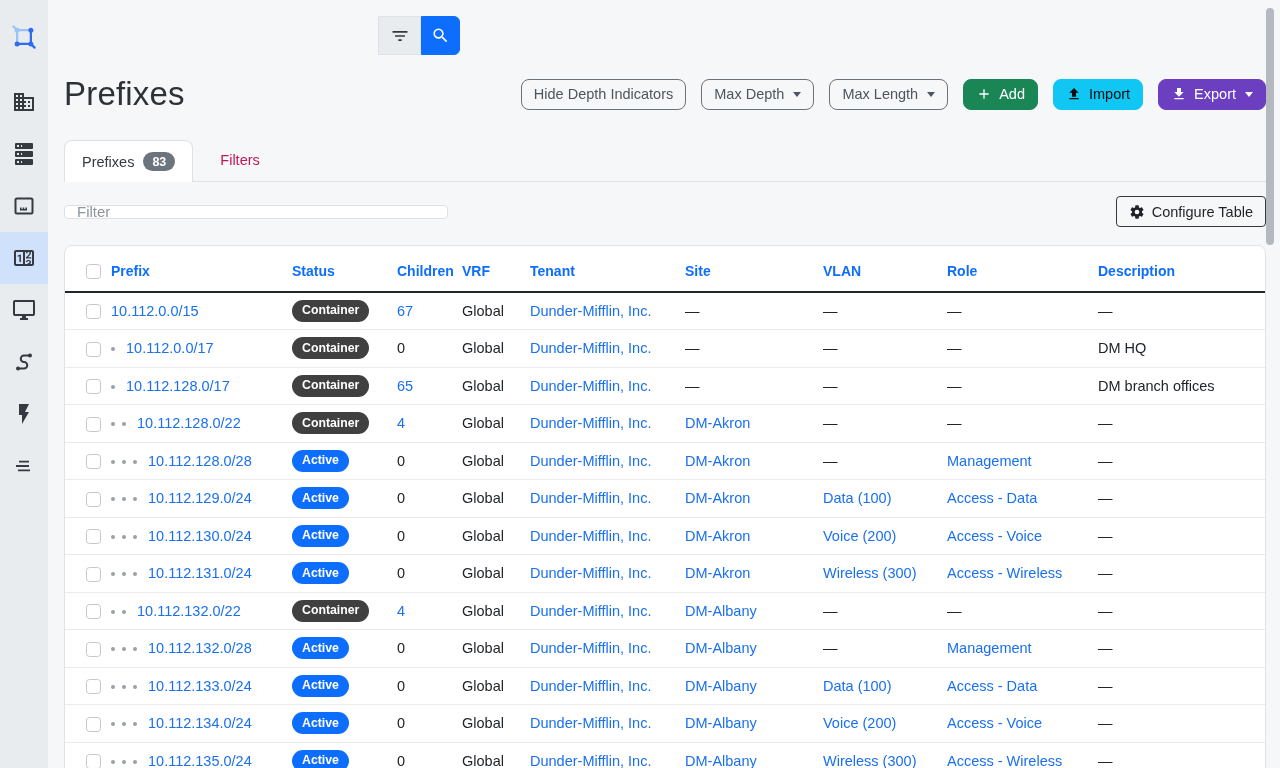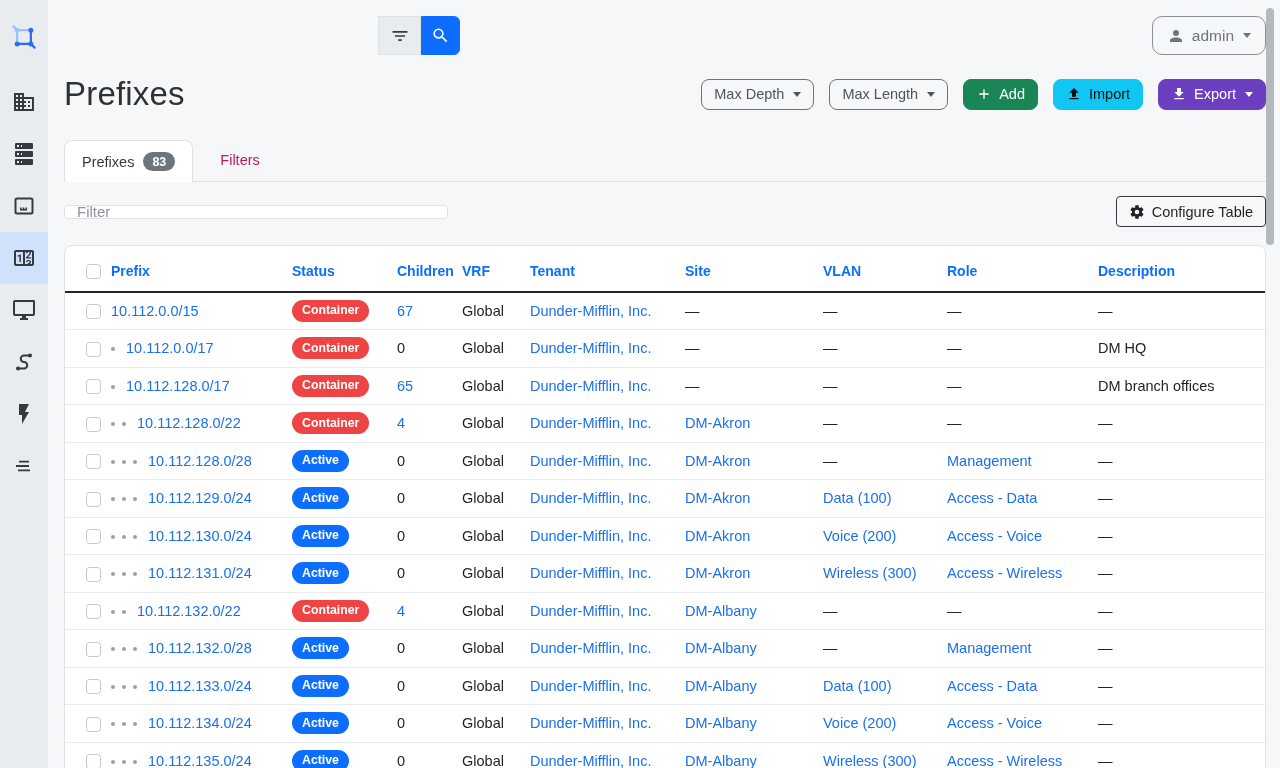--- a/index.html
+++ b/index.html
@@ -60,21 +60,21 @@
   table { width:100%; border-collapse:collapse; table-layout:fixed; }
   thead th { text-align:left; padding:16px 5px 11px; border-bottom:2px solid #22262a; }
   thead th a { color:#0d6efd; font-size:14px; font-weight:700; text-decoration:none; }
   .col-check { padding-left:21px !important; }
   tbody tr { height:37.5px; }
   tbody td { padding:0 5px; border-bottom:1px solid #e9ecef; font-size:14.5px; color:#212529; overflow:hidden; white-space:nowrap; }
   tbody td.cell-check { padding-left:21px; }
   tbody a { color:#1a70f0; text-decoration:none; }
   .cb { appearance:none; -webkit-appearance:none; width:15px; height:15px; border:1px solid #c2c8ce; border-radius:3.5px; background:#fff; display:inline-block; vertical-align:middle; cursor:pointer; }
   .badge { display:inline-block; padding:3.5px 10px; border-radius:11px; font-size:12.3px; font-weight:700; color:#fff; line-height:1.25; }
-  .badge-container { background:#ef4444; }
+  .badge-container { background:#404040; }
   .badge-active { background:#0d6efd; }
   .dot { display:inline-block; width:4px; height:4px; border-radius:2px; background:#9aa0a6; margin-right:7px; vertical-align:middle; }
   .dots { margin-right:4px; }
 
   
   .scroll-thumb { position:absolute; right:6px; top:8px; width:8px; height:237px; background:#b4b9bf; border-radius:4px; z-index:10; }
 </style>
 </head>
 <body>
 
@@ -166,32 +166,28 @@
         <svg viewBox="0 0 24 24">
             <path fill="currentColor" d="M6,13H18V11H6M3,6V8H21V6M10,18H14V16H10V18Z"></path>
           </svg>
       </div>
       <div class="search-btn">
         <svg viewBox="0 0 24 24">
             <path fill="currentColor" d="M9.5,3A6.5,6.5 0 0,1 16,9.5C16,11.11 15.41,12.59 14.44,13.73L14.71,14H15.5L20.5,19L19,20.5L14,15.5V14.71L13.73,14.44C12.59,15.41 11.11,16 9.5,16A6.5,6.5 0 0,1 3,9.5A6.5,6.5 0 0,1 9.5,3M9.5,5C7,5 5,7 5,9.5C5,12 7,14 9.5,14C12,14 14,12 14,9.5C14,7 12,5 9.5,5Z"></path>
           </svg>
       </div>
     </div>
-    <div class="user-btn">
-      <svg viewBox="0 0 24 24">
-          <path fill="currentColor" d="M12,4A4,4 0 0,1 16,8A4,4 0 0,1 12,12A4,4 0 0,1 8,8A4,4 0 0,1 12,4M12,14C16.42,14 20,15.79 20,18V20H4V18C4,15.79 7.58,14 12,14Z"></path>
-        </svg>
-      <span>admin</span>
-      <span class="caret"></span>
-    </div>
   </div>
 
   <div class="page-head">
     <h1 class="page-title">Prefixes</h1>
     <div class="head-actions">
+      <button class="btn btn-ghost">
+        <span>Hide Depth Indicators</span>
+      </button>
       <button class="btn btn-ghost">
         <span>Max Depth</span>
         <span class="caret"></span>
       </button>
       <button class="btn btn-ghost">
         <span>Max Length</span>
         <span class="caret"></span>
       </button>
       <button class="btn btn-add">
         <svg viewBox="0 0 24 24">

